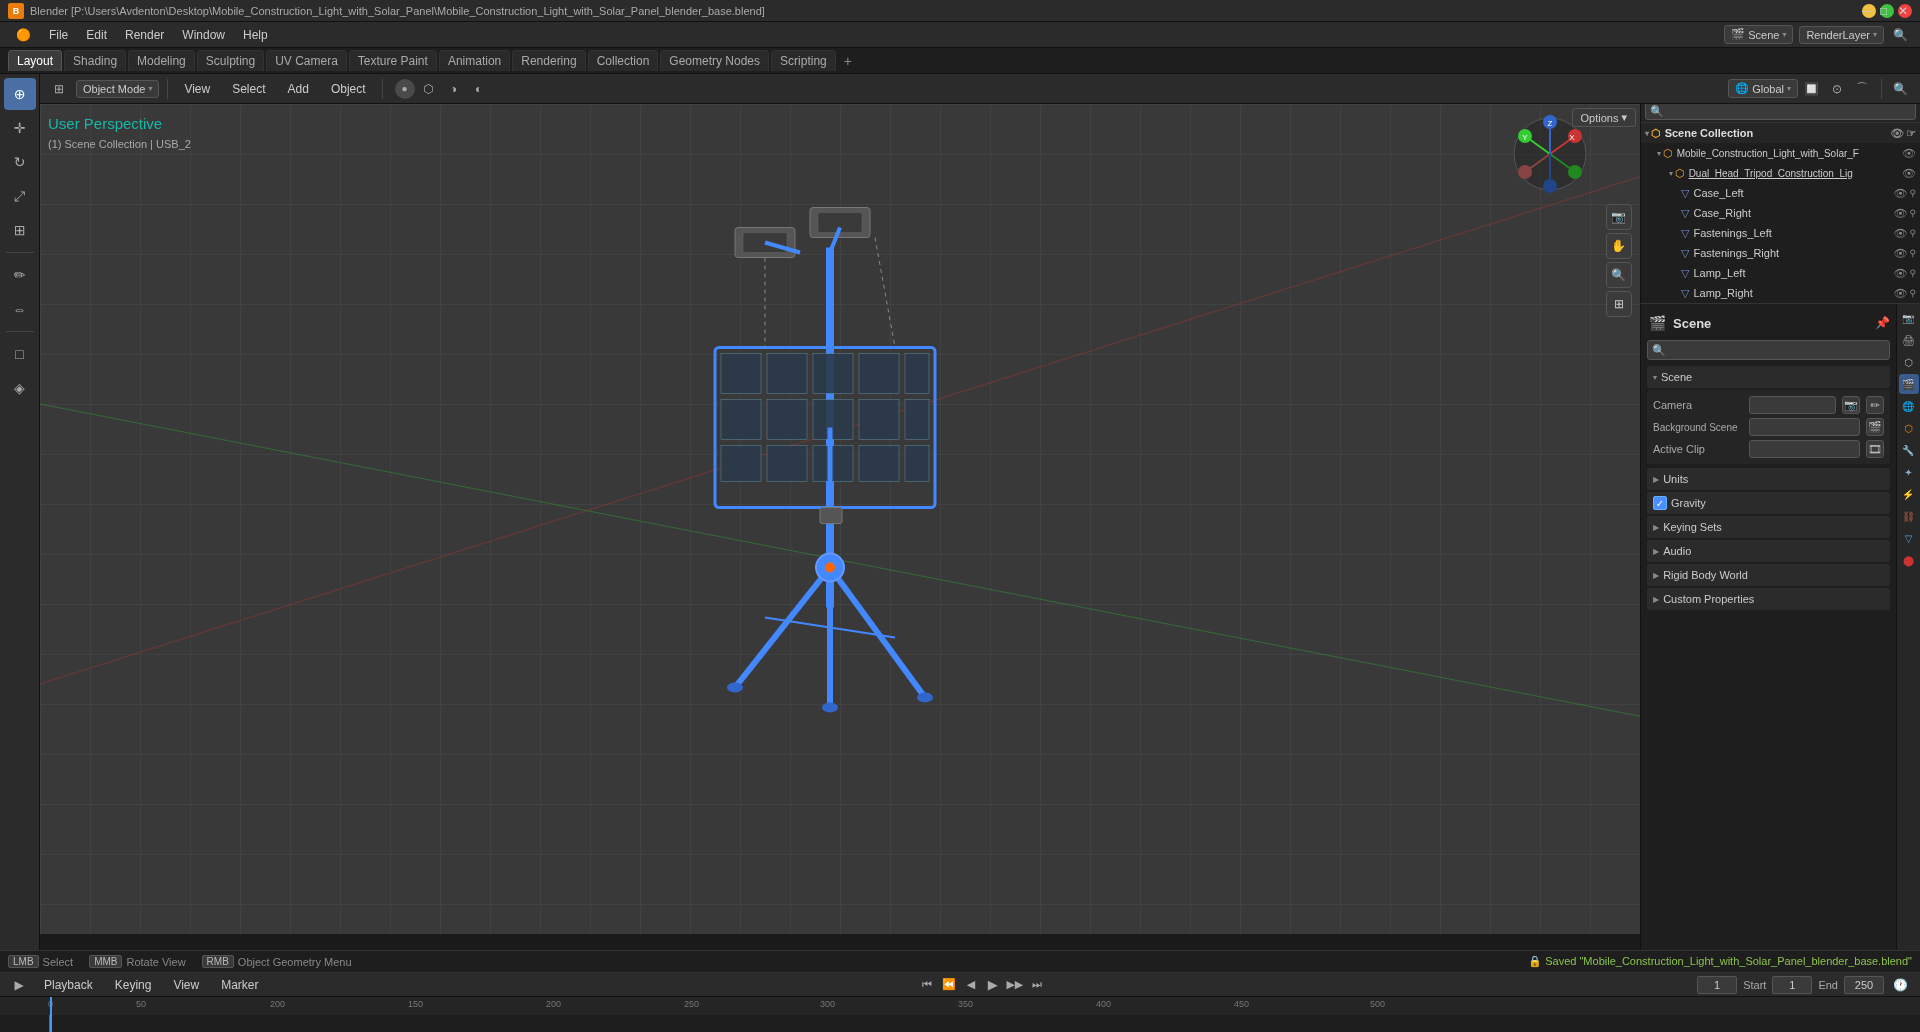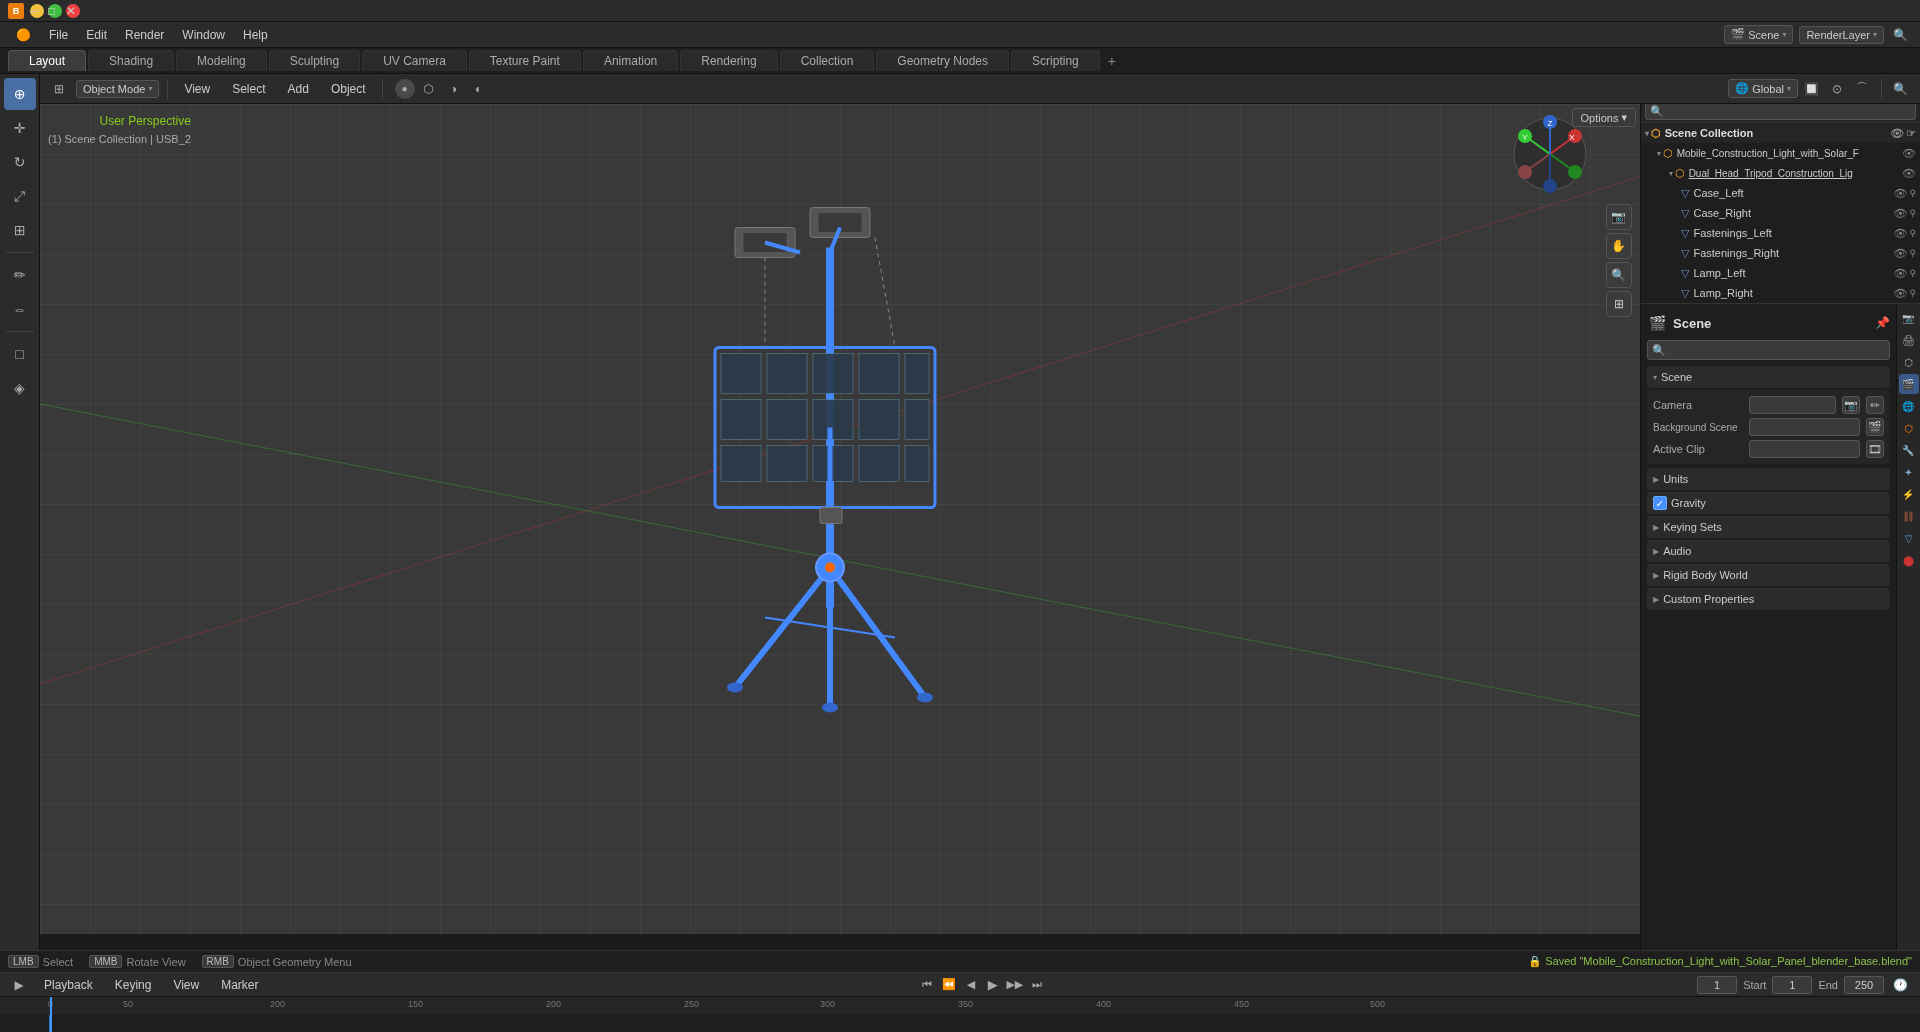--- a/index.html
+++ b/index.html
@@ -79,21 +79,21 @@
       height: 26px;
       background: #1e1e1e;
       display: flex;
       align-items: center;
       padding: 0 8px;
       gap: 2px;
       border-bottom: 1px solid #111;
       z-index: 100;
     }
     .workspace-tab {
-      padding: 3px 20px;
+      padding: 3px 8px;
       border-radius: 4px 4px 0 0;
       cursor: pointer;
       font-size: 12px;
       color: #aaa;
       background: #2a2a2a;
       border: 1px solid #333;
       border-bottom: none;
     }
     .workspace-tab-add {
       width: 20px; height: 20px;
@@ -491,20 +491,21 @@
       color: white;
       flex-shrink: 0;
       cursor: pointer;
     }
   </style>
 </head>
 <body>
 
 <div id="titlebar">
   <div class="app-icon">B</div>
+  <span class="title-text">Blender [P:\Users\Avdenton\Desktop\Mobile_Construction_Light_with_Solar_Panel\Mobile_Construction_Light_with_Solar_Panel_blender_base.blend]</span>
   <div class="window-controls">
     <div class="win-btn win-min">─</div>
     <div class="win-btn win-max">□</div>
     <div class="win-btn win-close">✕</div>
   </div>
 </div>
 
 <div id="menubar">
   <div class="menu-item">🟠</div>
   <div class="menu-item">File</div>
@@ -656,21 +657,21 @@
 
       <line x1="130" y1="430" x2="260" y2="450" stroke="#4488ff" stroke-width="2"></line>
 
       <rect x="185" y="320" width="22" height="16" rx="2" fill="#555" stroke="#777" stroke-width="1"></rect>
 
       <circle cx="195" cy="380" r="5" fill="#ff6600"></circle>
     </svg>
   </div>
 
   <div class="viewport-info">
-    <div style="font-size:12px; color:#84cc16;text-align:right;">User Perspective</div>
+    <div style="font-size:15px; color:#14b8a6;">User Perspective</div>
     <div style="font-size:11px; color:#aaa;">(1) Scene Collection | USB_2</div>
   </div>
 
   <div class="options-btn">
     <span>Options</span>
     <span>▾</span>
   </div>
 
   <div style="position:absolute; right:50px; top:10px; width:80px; height:80px;">
     <svg width="80" height="80" viewBox="0 0 80 80">
@@ -936,21 +937,21 @@
     </div>
   </div>
 
   <div id="timeline-content">
 
     <div style="position:absolute; left:50px; top:0; width:2px; height:100%; background:#4499ff; z-index:10;"></div>
 
     <div class="timeline-ruler">
 
       <div style="position:absolute; left:48px; top:2px; font-size:9px; color:#777; user-select:none;">0</div>
-      <div style="position:absolute; left:123px; top:2px; font-size:9px; color:#777; user-select:none;">50</div>
+      <div style="position:absolute; left:136px; top:2px; font-size:9px; color:#777; user-select:none;">50</div>
       <div style="position:absolute; left:270px; top:2px; font-size:9px; color:#777; user-select:none;">200</div>
       <div style="position:absolute; left:408px; top:2px; font-size:9px; color:#777; user-select:none;">150</div>
       <div style="position:absolute; left:546px; top:2px; font-size:9px; color:#777; user-select:none;">200</div>
       <div style="position:absolute; left:684px; top:2px; font-size:9px; color:#777; user-select:none;">250</div>
       <div style="position:absolute; left:820px; top:2px; font-size:9px; color:#777; user-select:none;">300</div>
       <div style="position:absolute; left:958px; top:2px; font-size:9px; color:#777; user-select:none;">350</div>
       <div style="position:absolute; left:1096px; top:2px; font-size:9px; color:#777; user-select:none;">400</div>
       <div style="position:absolute; left:1234px; top:2px; font-size:9px; color:#777; user-select:none;">450</div>
       <div style="position:absolute; left:1370px; top:2px; font-size:9px; color:#777; user-select:none;">500</div>
     </div>

